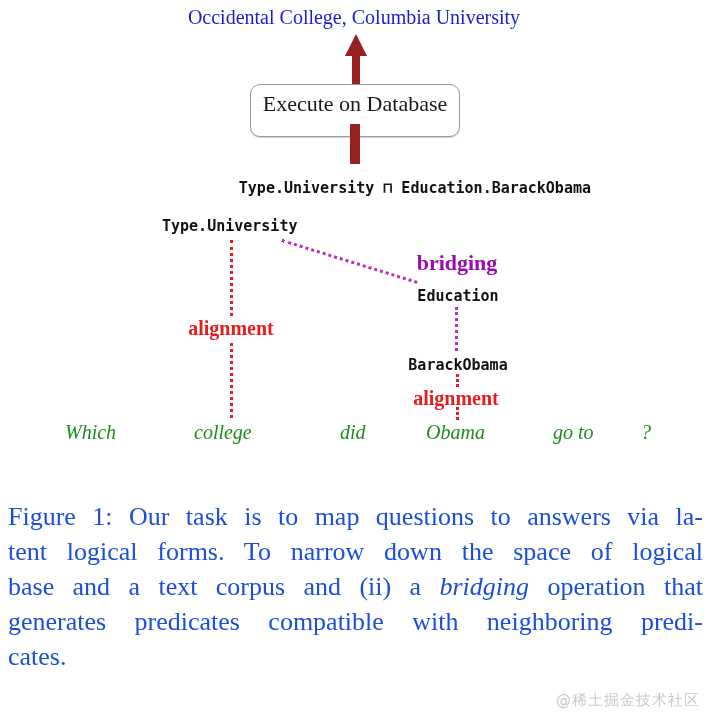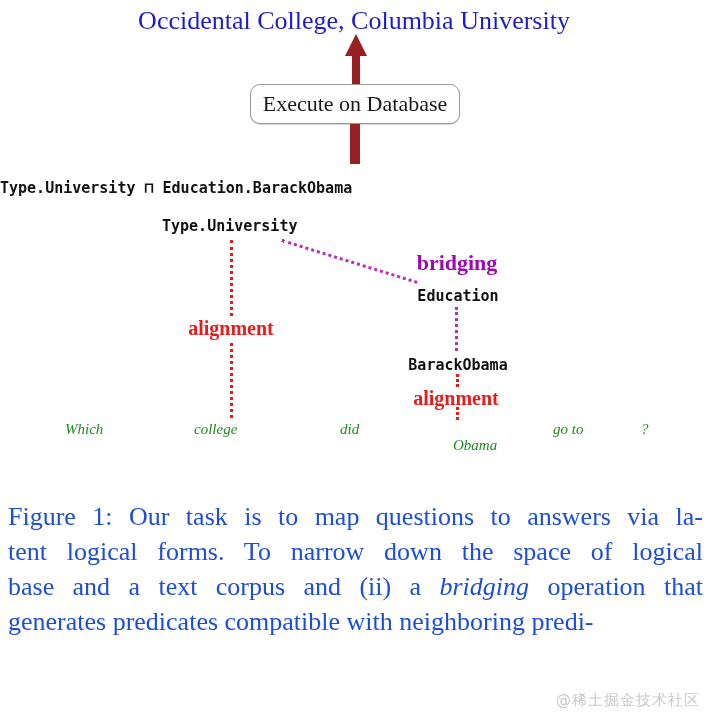--- a/index.html
+++ b/index.html
@@ -10,58 +10,58 @@
     background: #ffffff;
     overflow: hidden;
     font-family: "Liberation Serif", "DejaVu Serif", serif;
   }
   .abs { position: absolute; }
   .centered { transform: translateX(-50%); }
 
   
   #answer {
     left: 354px; top: 6px;
-    font-size: 26px; color: #1c1ccd;
+    font-size: 20px; color: #1c1ccd;
     white-space: nowrap;
   }
 
   
   .arrow-shaft { background: #992020; }
   #arrow-up-head {
     left: 345px; top: 34px;
     width: 0; height: 0;
     border-left: 11px solid transparent;
     border-right: 11px solid transparent;
     border-bottom: 22px solid #992020;
   }
   #arrow-up-shaft { left: 352px; top: 54px; width: 8px; height: 31px; }
   #arrow-low-shaft { left: 350px; top: 124px; width: 10px; height: 40px; }
 
   
   #execute-box {
-    left: 250px; top: 84px; width: 210px; height: 40px;
+    left: 250px; top: 84px; width: 210px; height: 53px;
     background: #ffffff;
     border: 1.5px solid #9a9a9a;
     border-radius: 10px;
     box-shadow: 0 1px 1px rgba(0,0,0,0.18);
     text-align: center;
     line-height: 37px;
     font-size: 22px; color: #1a1a1a;
     box-sizing: border-box;
   }
 
   
   .mono {
     font-family: "DejaVu Sans Mono", "Liberation Mono", monospace;
     font-weight: bold;
     font-size: 15px;
     color: #121212;
     white-space: nowrap;
   }
-  #logical-form { left: 0; top: 179px; width: 591px; text-align: left; }
+  #logical-form { left: 0; top: 179px; width: 591px; text-align: right; }
   #type-university { left: 162px; top: 217px; }
   #education   { left: 458px; top: 287px; }
   #barack-obama { left: 458px; top: 356px; }
 
   
   .edge { z-index: 1; width: 0; }
   #edge-align-left   { left: 230px; top: 240px; height: 178px; border-left: 3px dotted #e41e1e; }
   #edge-bridging {
     left: 282px; top: 239px; width: 142px; height: 0;
     border-top: 3px dotted #bb2dbb;
@@ -77,26 +77,26 @@
   #alignment-left-label {
     left: 231px; top: 316px; font-size: 20px; color: #e41e1e;
     background: #ffffff; padding: 1px 4px;
   }
   #alignment-right-label { left: 456px; top: 387px; font-size: 20px; color: #e41e1e; }
 
   
   .qword {
     top: 421px;
     font-style: italic;
-    font-size: 15px;
+    font-size: 20px;
     color: #1f8b1f;
     white-space: nowrap;
   }
   #qw0 { left: 65px; }  #qw1 { left: 194px; } #qw2 { left: 340px; font-family: Liberation Serif, serif; }
-  #qw3 { left: 453px; margin-top: 16px; } #qw4 { left: 553px; } #qw5 { left: 641px; }
+  #qw3 { left: 426px; } #qw4 { left: 553px; } #qw5 { left: 641px; }
 
   
   #caption {
     left: 8px; top: 499px; width: 695px;
     font-size: 26px; line-height: 35px; color: #1d4ed8;
   }
   .cap-line { text-align: justify; text-align-last: justify; white-space: normal; }
   .cap-line:last-child { text-align-last: left; }
   .cap-line em { font-style: italic; }
 
@@ -143,17 +143,18 @@
   <div id="qw2" class="abs qword">did</div>
   <div id="qw3" class="abs qword">Obama</div>
   <div id="qw4" class="abs qword">go to</div>
   <div id="qw5" class="abs qword">?</div>
 
   <div id="caption" class="abs">
       <div class="cap-line"><span>Figure 1: Our task is to map questions to answers via la-</span></div>
       <div class="cap-line"><span>tent logical forms.  To narrow down the space of logical</span></div>
       <div class="cap-line"><span>base and a text corpus and (ii) a </span><em>bridging</em><span> operation that</span></div>
       <div class="cap-line"><span>generates predicates compatible with neighboring predi-</span></div>
+      <div class="cap-line"><span>cates.</span></div>
     </div>
 
   <div id="watermark" class="abs">@稀土掘金技术社区</div>
 
 </div>
 
 </body></html>

